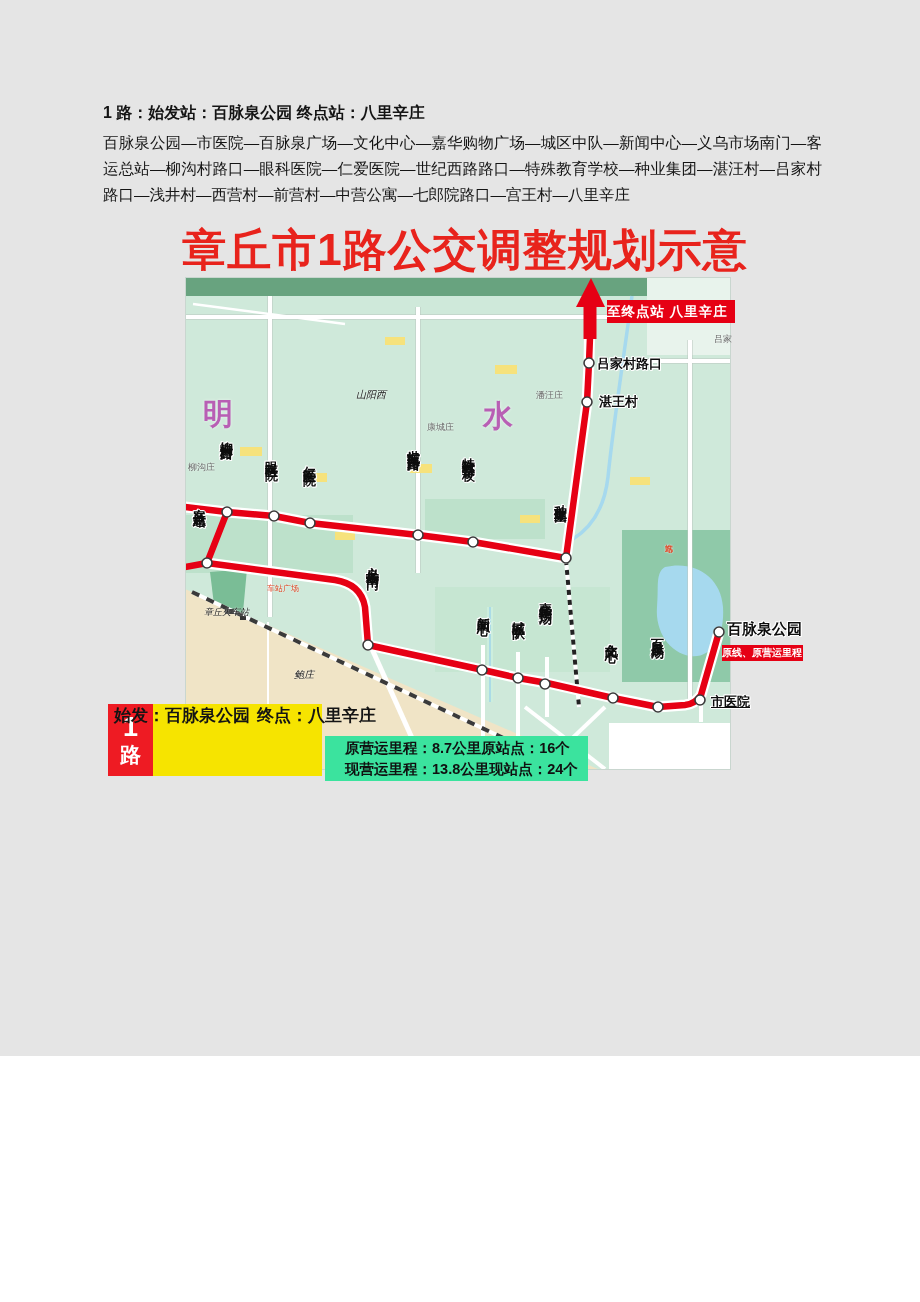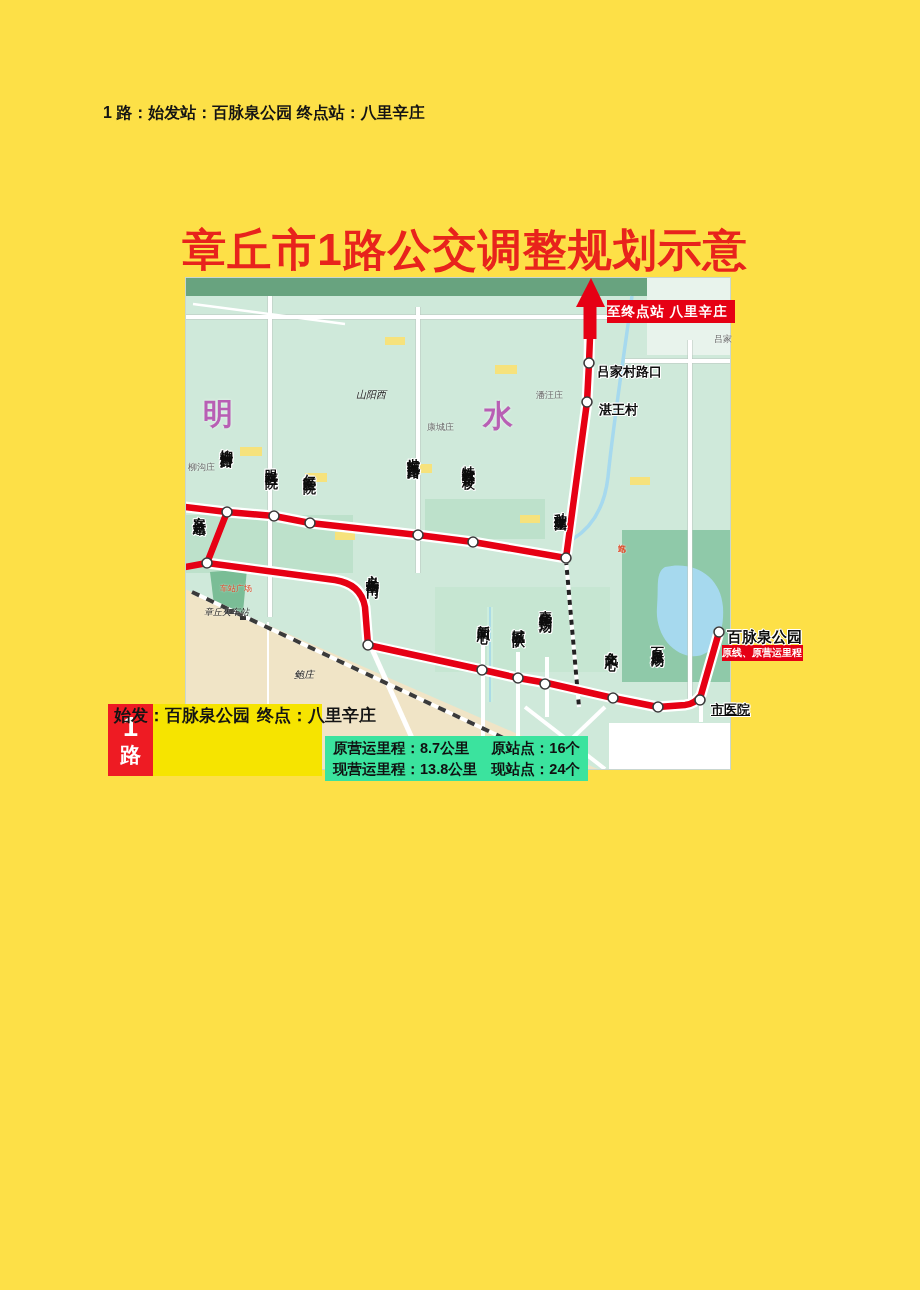--- a/index.html
+++ b/index.html
@@ -1,55 +1,56 @@
 <!DOCTYPE html>
 <html><head>
 <meta charset="utf-8">
 <style>
   html,body{margin:0;padding:0;background:#fff;}
   body{font-family:"Liberation Sans","DejaVu Sans",sans-serif;}
-  .page{position:relative;width:920px;height:1290px;background:#fde047;overflow:hidden;}
+  .page{position:relative;width:920px;height:1056px;background:#e5e5e5;overflow:hidden;}
   .heading{position:absolute;left:103px;top:103px;width:740px;font-size:16px;font-weight:bold;color:#141414;}
   .desc{position:absolute;left:103px;top:130px;width:719px;font-size:15.5px;line-height:25.8px;color:#141414;text-align:justify;}
   .map-title{position:absolute;left:165px;top:221px;width:600px;text-align:center;font-size:44px;font-weight:bold;color:#e8231c;letter-spacing:1px;}
   .map-wrap{position:absolute;left:185px;top:277px;width:546px;height:493px;}
   .map-wrap svg{position:absolute;left:0;top:0;}
   
   .st{position:absolute;font-weight:bold;color:#0d0d0d;font-size:13px;line-height:1.08;
-      text-shadow:-1px 0 #fff,1px 0 #fff,0 -1px #fff,0 1px #fff,1px 1px #fff,-1px -1px #fff;white-space:nowrap;margin-top:8px;}
+      text-shadow:-1px 0 #fff,1px 0 #fff,0 -1px #fff,0 1px #fff,1px 1px #fff,-1px -1px #fff;white-space:nowrap;}
   .st.v{writing-mode:vertical-rl;text-orientation:upright;letter-spacing:2px;}
   .st.big{font-size:15px;}
   .place{position:absolute;font-size:9px;color:#666;white-space:nowrap;
       text-shadow:0 0 2px #fff;}
   .place.dark{color:#222;font-style:italic;}
-  .place.red{color:#d42;}
+  .place.red{color:#d42;margin-left:47px;}
   .place.v{writing-mode:vertical-rl;text-orientation:upright;}
   .area-label{position:absolute;font-size:30px;font-weight:bold;color:#b447ae;opacity:.85;
       text-shadow:0 0 3px rgba(255,255,255,.7);}
   .banner{position:absolute;background:#e60014;color:#fff;font-weight:bold;white-space:nowrap;}
   .banner.terminal{left:607px;top:300px;width:128px;height:23px;font-size:13.5px;line-height:23px;letter-spacing:1px;}
   .banner.origin{left:722px;top:645px;width:81px;height:16px;font-size:10px;line-height:16px;}
   
   .legend-route{position:absolute;left:108px;top:704px;width:45px;height:72px;background:#ee1b23;
       display:flex;flex-direction:column;align-items:center;justify-content:center;color:#fff;font-weight:bold;}
   .legend-route .num{font-size:27px;line-height:30px;}
   .legend-route .word{font-size:21px;line-height:26px;}
   .legend-se{position:absolute;left:153px;top:704px;width:169px;height:72px;background:#f6e400;
       display:flex;flex-direction:row;justify-content:center;gap:7px;padding-left:15px;box-sizing:border-box;}
   .legend-se div{font-size:17px;font-weight:bold;color:#141414;white-space:nowrap;}
   .legend-stats{position:absolute;left:325px;top:736px;width:263px;height:45px;background:#3be39e;
-      display:flex;flex-direction:column;justify-content:center;gap:2px;padding:2px 8px;box-sizing:border-box;}
+      display:flex;flex-direction:column;justify-content:center;gap:2px;padding:2px 20px;box-sizing:border-box;}
   .legend-stats .row{display:flex;justify-content:space-between;font-size:14.5px;font-weight:bold;color:#101010;white-space:nowrap;}
 </style>
 </head>
 <body>
 
 <div class="page">
 
   <div class="heading">1 路：始发站：百脉泉公园  终点站：八里辛庄</div>
+  <div class="desc">百脉泉公园—市医院—百脉泉广场—文化中心—嘉华购物广场—城区中队—新闻中心—义乌市场南门—客运总站—柳沟村路口—眼科医院—仁爱医院—世纪西路路口—特殊教育学校—种业集团—湛汪村—吕家村路口—浅井村—西营村—前营村—中营公寓—七郎院路口—宫王村—八里辛庄</div>
   <div class="map-title">章丘市1路公交调整规划示意图</div>
 
   <div class="map-wrap">
     <svg width="546" height="493" viewBox="0 0 546 493">
 
       <rect x="0" y="0" width="546" height="493" fill="#cfe9da"></rect>
       <rect x="462" y="0" width="84" height="78" fill="#e8f3ec"></rect>
       <rect x="0" y="0" width="462" height="19" fill="#68a37f"></rect>
 
       <g>

